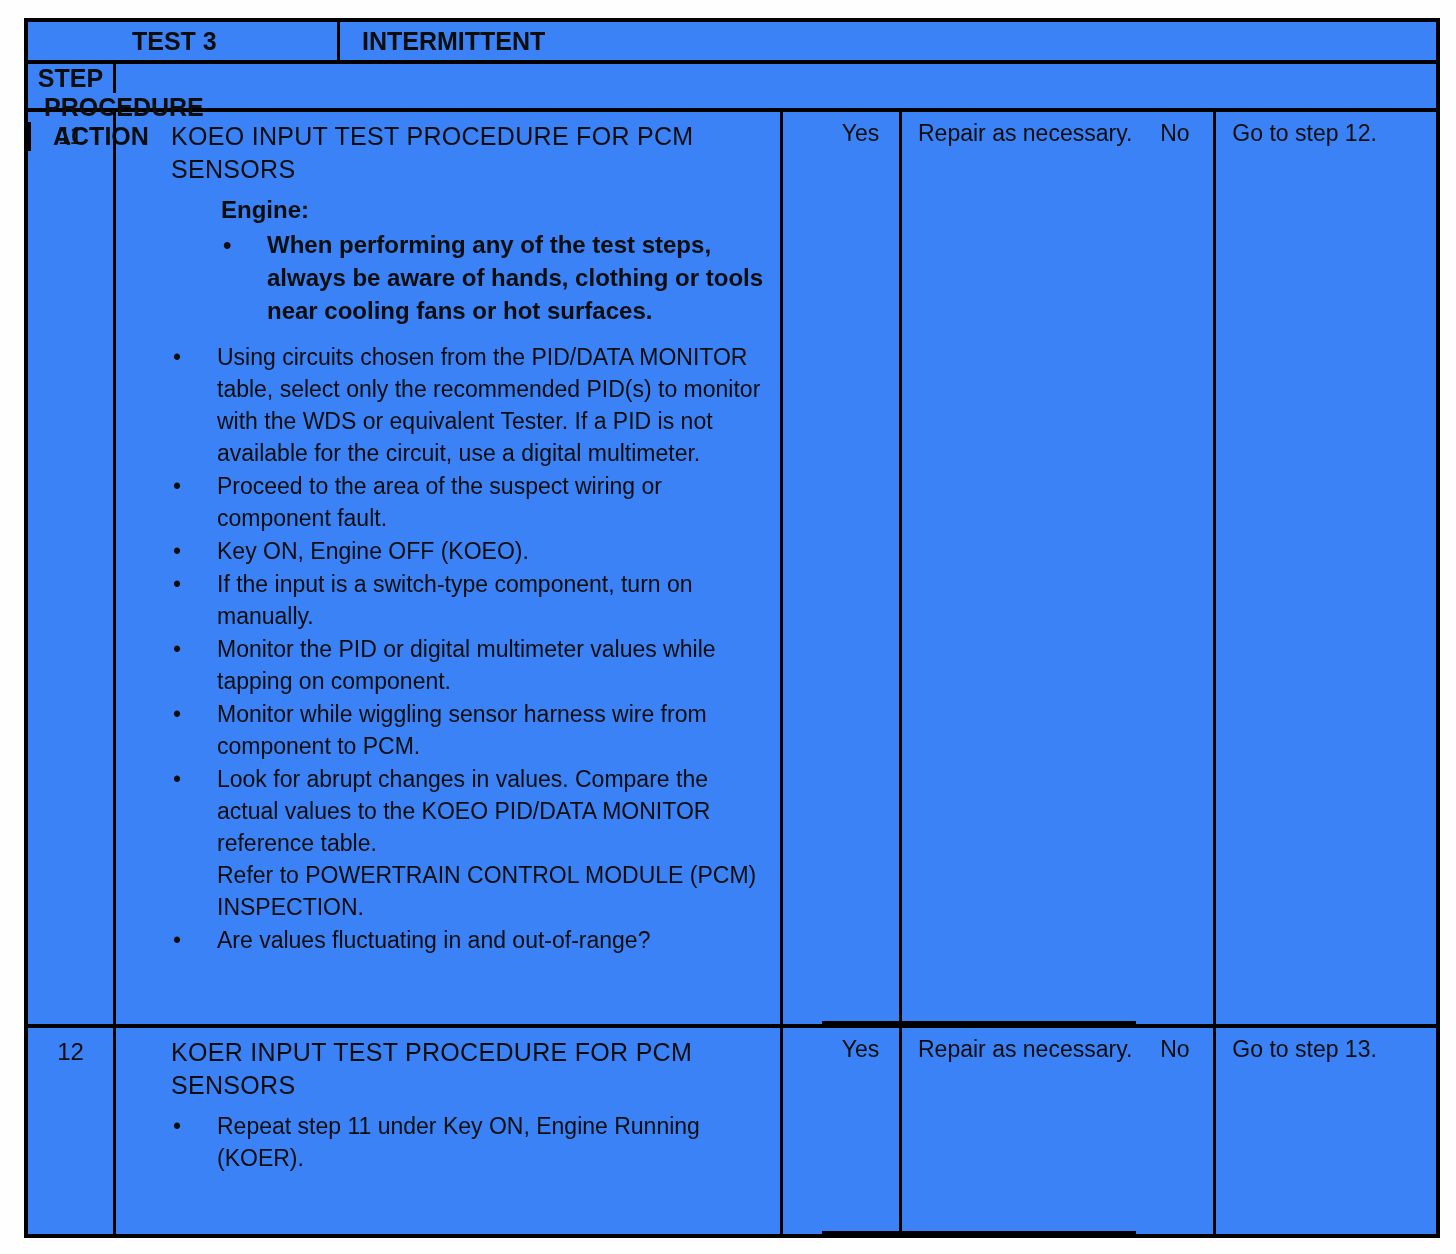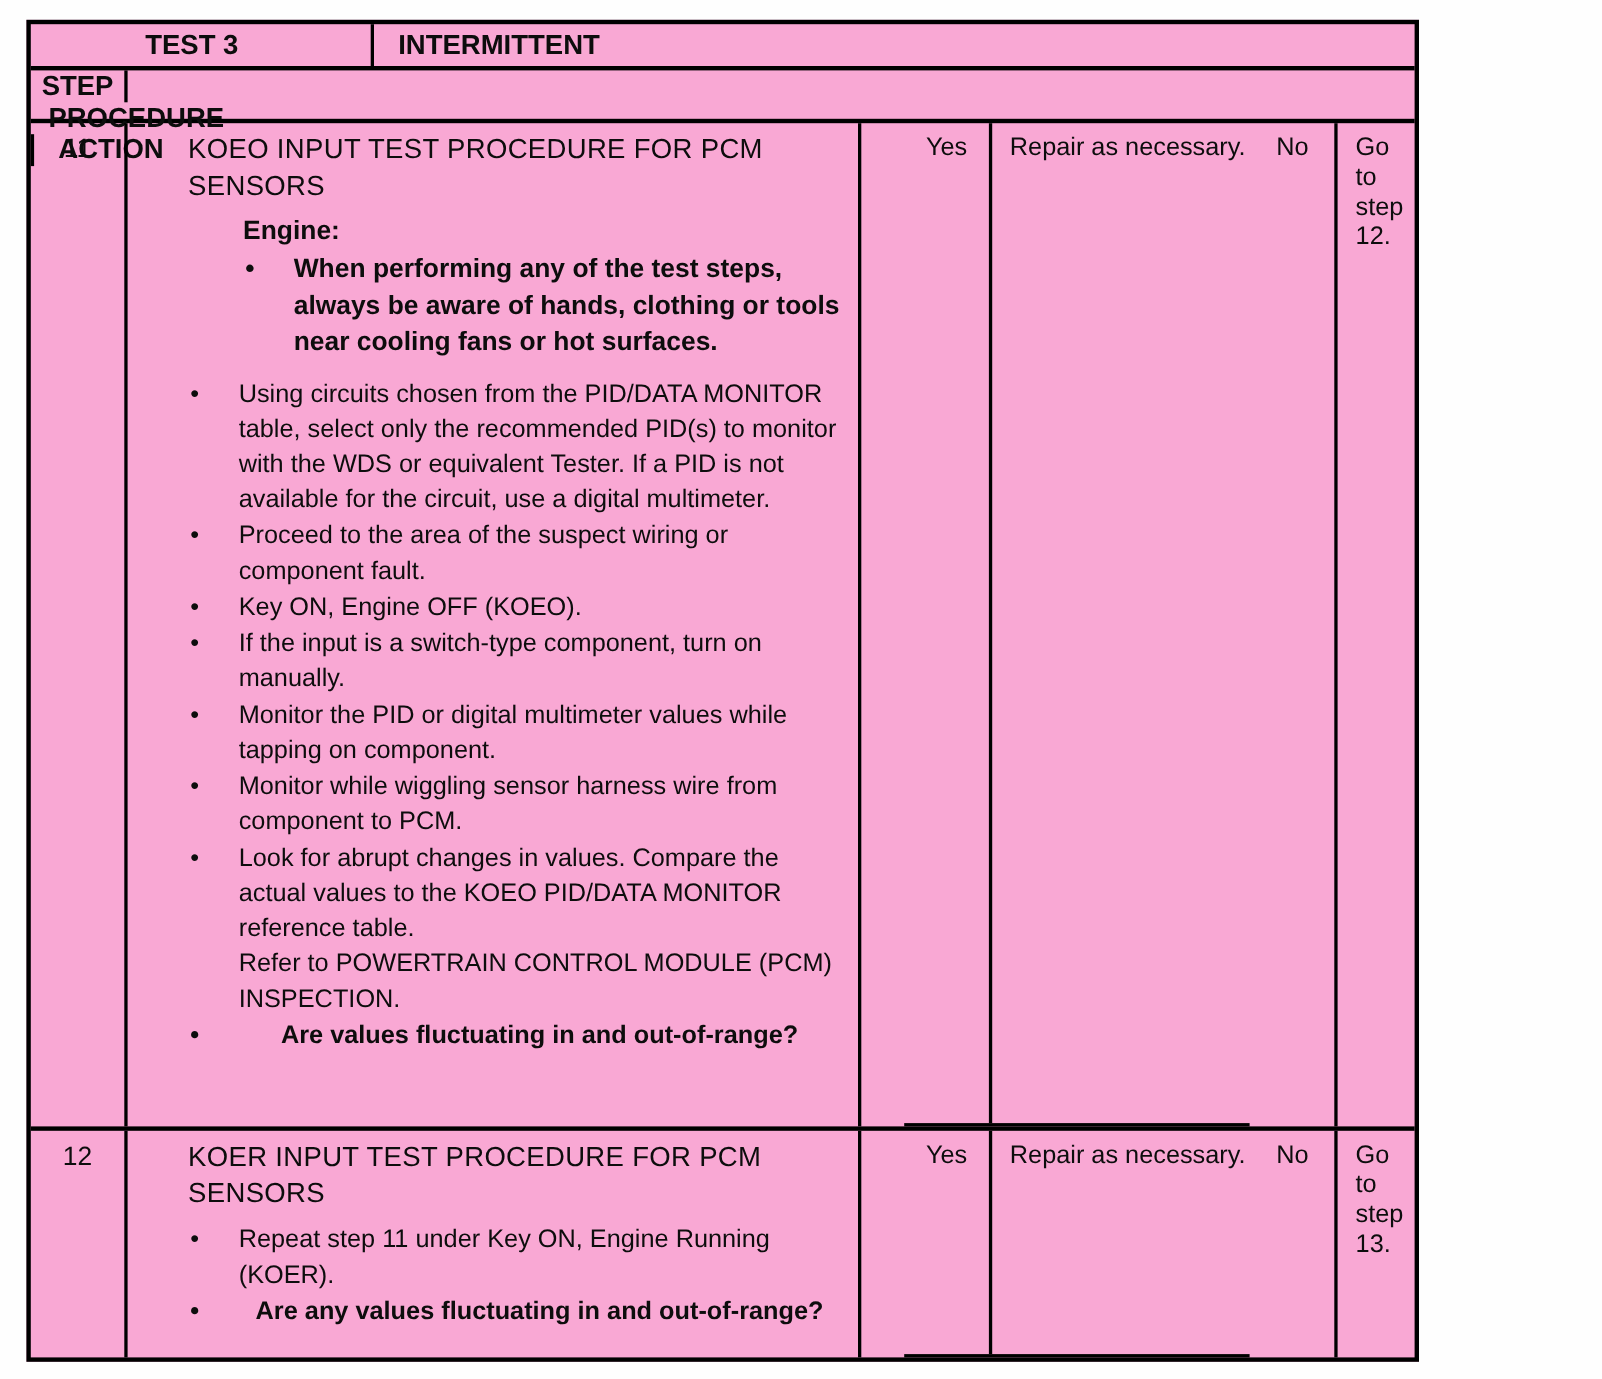--- a/index.html
+++ b/index.html
@@ -1,19 +1,19 @@
 <!DOCTYPE html>
 <html><head>
 <meta charset="utf-8">
 <style>
   * { margin:0; padding:0; box-sizing:border-box; }
   html,body { width:1456px; height:1254px; background:#ffffff; font-family:"Liberation Sans", sans-serif; color:#0d0d0d; }
   .page { position:relative; width:1456px; height:1254px; background:#fefefe; overflow:hidden; }
 
-  .doc-table { position:absolute; left:24px; top:18px; width:1266px; border:4px solid #000; background:#f9a8d4; }
+  .doc-table { position:absolute; left:24px; top:18px; width:1416px; border:4px solid #000; background:#3b82f6; }
 
   
   .row-test { display:flex; height:42px; border-bottom:4px solid #000; }
   .cell-test-label { width:312px; border-right:3px solid #000; display:flex; align-items:center; padding-left:104px; font-weight:bold; font-size:25px; }
   .cell-test-name { flex:1; display:flex; align-items:center; padding-left:22px; font-weight:bold; font-size:25px; }
 
   
   .row-cols { display:flex; height:48px; border-bottom:4px solid #000;flex-direction:column; }
   .cell-step-h { width:88px; border-right:3px solid #000; display:flex; align-items:center; justify-content:center; font-weight:bold; font-size:25px; }
   .cell-insp-h { flex:1; display:flex; align-items:center; padding-left:16px; font-weight:bold; font-size:25px; }
@@ -36,21 +36,21 @@
   .insp-title { font-size:25px; line-height:33px; margin-bottom:8px; letter-spacing:0.3px; }
   .warning { margin:8px 0 14px 50px; }
   .warning-label { font-weight:bold; font-size:24px; line-height:32px; }
   ul.wlist { list-style:none; margin-top:2px; }
   ul.wlist li { position:relative; padding-left:46px; font-weight:bold; font-size:24px; line-height:33px; }
   ul.wlist li::before { content:"\2022"; position:absolute; left:2px; top:0; }
 
   ul.blist { list-style:none; margin-top:6px; }
   ul.blist li { position:relative; padding-left:46px; font-size:23px; line-height:32px; margin-bottom:1px; }
   ul.blist li::before { content:"\2022"; position:absolute; left:2px; top:0; }
-  ul.blist li.bold { font-weight:bold;text-align:center; }
+  ul.blist li.bold { font-weight:normal; }
 
   .row-11 { min-height:916px; }
   .row-12 { min-height:206px; }
 </style>
 </head>
 <body>
 
 <div class="page">
   <div class="doc-table">
 
@@ -100,21 +100,20 @@
         </div>
       </div>
     </div>
 
     <div class="step-row row-12">
       <div class="cell-step">12</div>
       <div class="cell-insp">
         <div class="insp-title">KOER INPUT TEST PROCEDURE FOR PCM SENSORS</div>
         <ul class="blist">
           <li>Repeat step 11 under Key ON, Engine Running (KOER).</li>
-          <li class="bold">Are any values fluctuating in and out-of-range?</li>
         </ul>
       </div>
       <div class="cell-right">
         <div class="outcome yes">
           <div class="verdict">Yes</div>
           <div class="action">Repair as necessary.</div>
         </div>
         <div class="outcome no">
           <div class="verdict">No</div>
           <div class="action">Go to step 13.</div>

